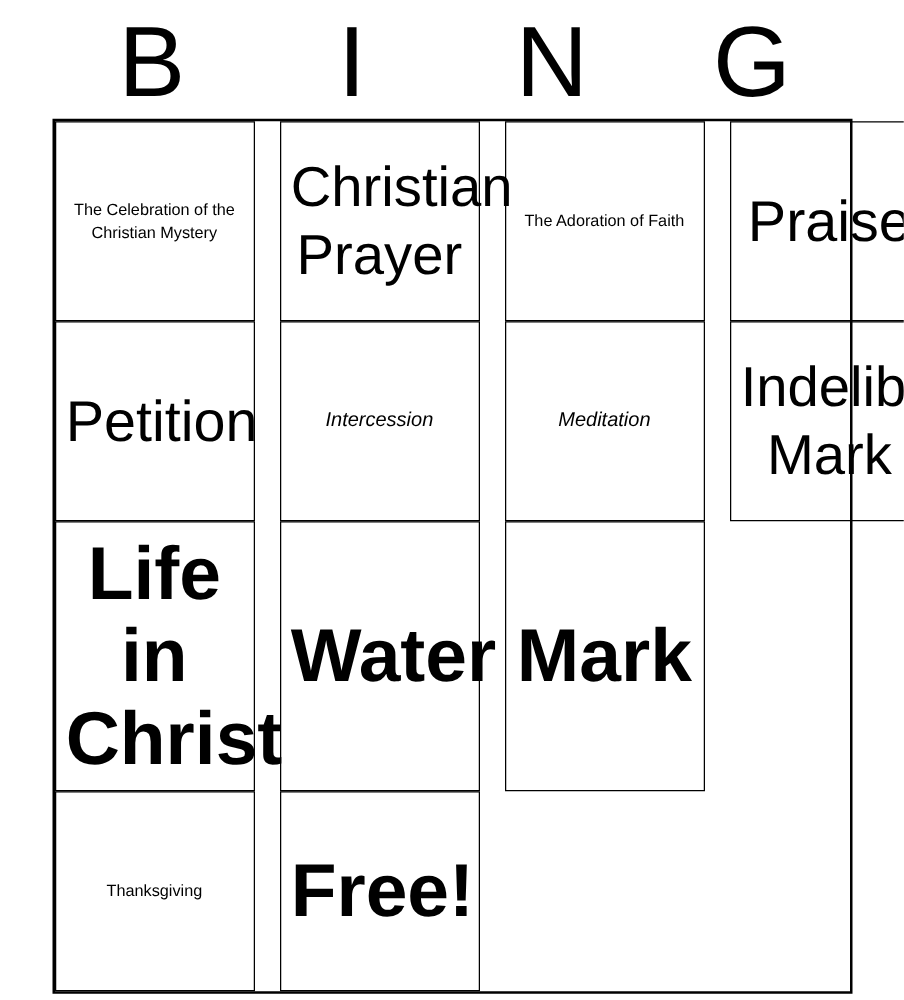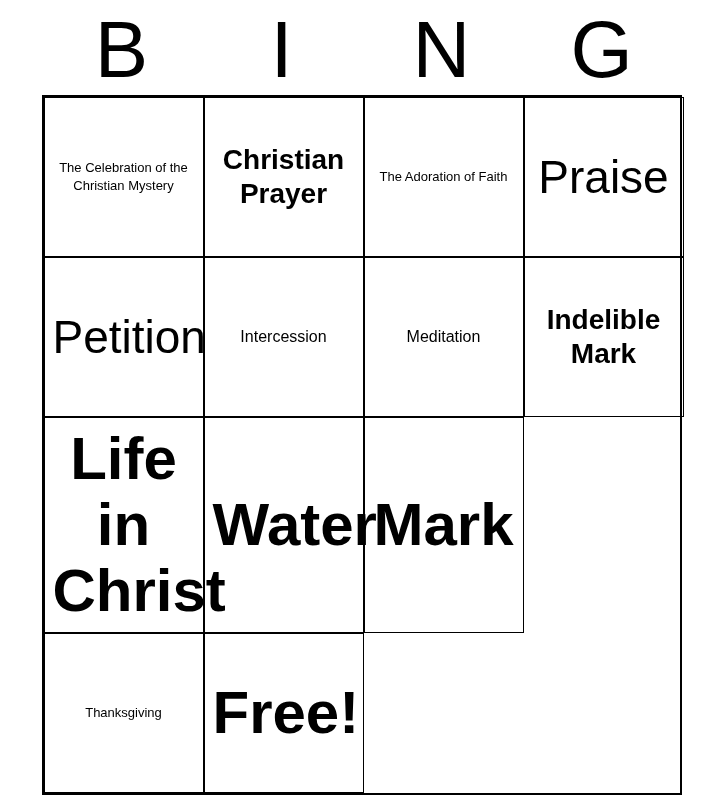--- a/index.html
+++ b/index.html
@@ -37,20 +37,21 @@
     }
 
     .bingo-grid {
       border: 2px solid #000;
       width: 640px;
     }
 
     .bingo-row {
       display: flex;
       width: 100%;
+      gap: 20px;
     }
 
     .bingo-cell {
       border: 1.5px solid #000;
       width: 160px;
       min-height: 160px;
       display: flex;
       align-items: center;
       justify-content: center;
       text-align: center;
@@ -64,25 +65,26 @@
     }
 
     .text-small {
       font-size: 13px;
       line-height: 1.4;
     }
 
     .text-medium {
       font-size: 16px;
       line-height: 1.4;
+      font-style: italic;
     }
 
     .text-large {
-      font-size: 28px;
-      font-weight: bold;
+      font-size: 45px;
+      font-weight: normal;
       line-height: 1.2;
     }
 
     .text-xlarge {
       font-size: 60px;
       font-weight: bold;
       line-height: 1.1;
     }
 
     .text-xxlarge {

